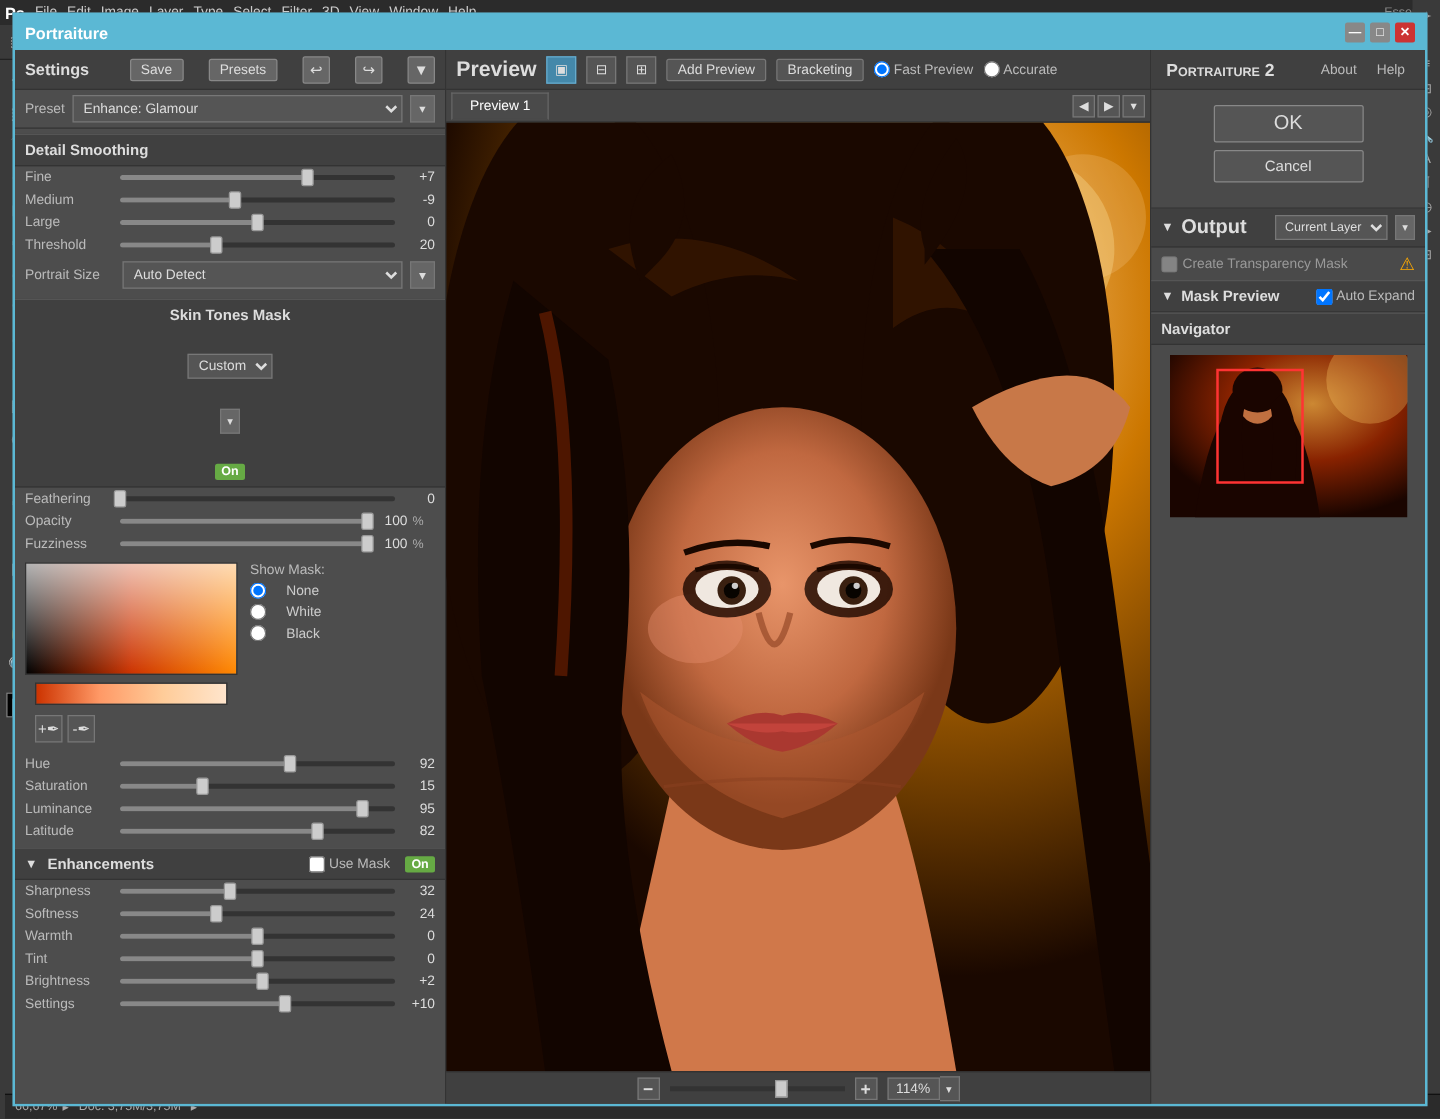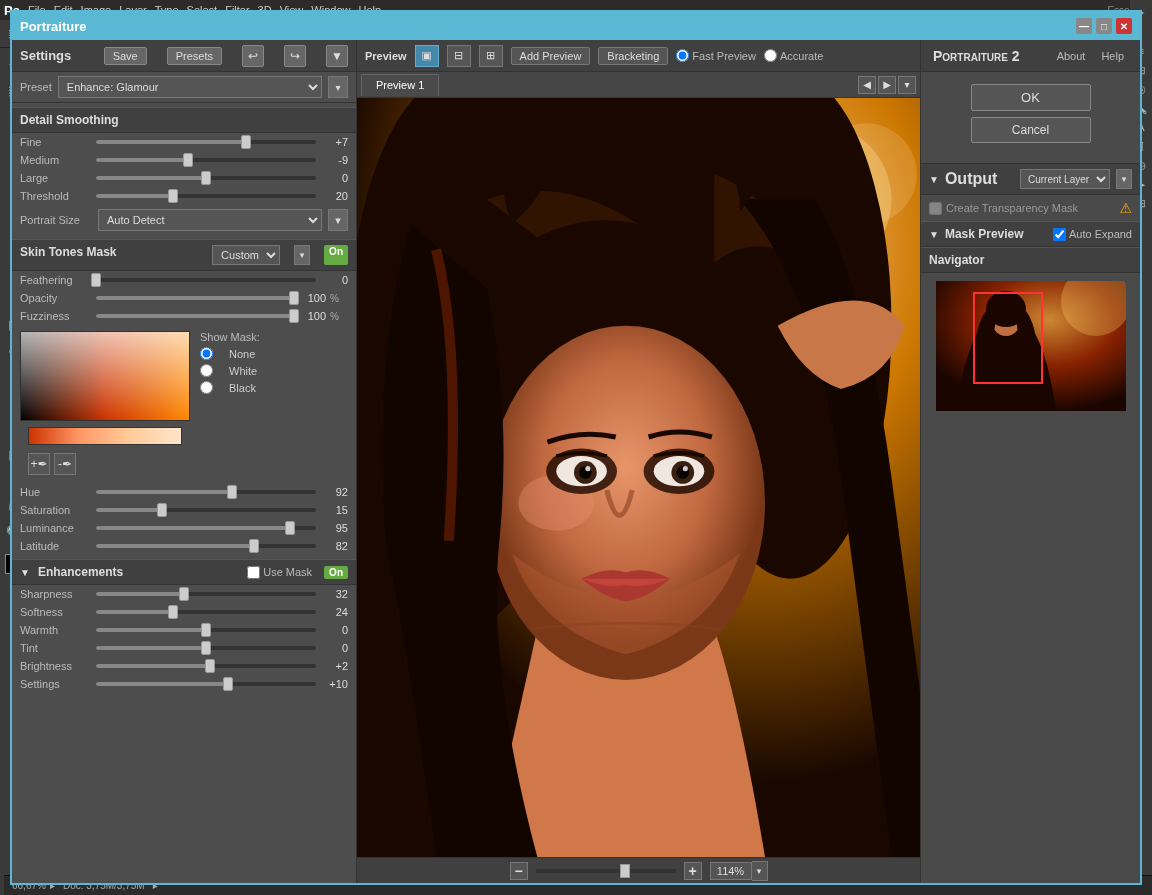--- a/index.html
+++ b/index.html
@@ -290,26 +290,28 @@
       background: #666;
       border: 1px solid #777;
       color: #ddd;
       display: flex; align-items: center; justify-content: center;
       cursor: pointer;
     }
 
     
     .skin-header {
       display: flex;
+      align-items: center;
       padding: 5px 8px;
       background: #404040;
       border-bottom: 1px solid #333;
       border-top: 1px solid #555;
       margin-top: 4px;
-      gap: 14px;
+      gap: 24px;
+      flex-direction: column;
     }
     .skin-title { font-size: 12px; font-weight: bold; color: #ddd; flex: 1; }
     .skin-custom-select {
       background: #555;
       border: 1px solid #777;
       color: #ddd;
       font-size: 11px;
       padding: 1px 4px;
       height: 20px;
     }
@@ -410,21 +412,21 @@
 
     .preview-toolbar {
       height: 32px;
       background: #404040;
       display: flex;
       align-items: center;
       padding: 0 8px;
       gap: 8px;
       border-bottom: 1px solid #333;
     }
-    .preview-title { font-size: 11px; font-weight: bold; color: #ddd; }
+    .preview-title { font-size: 17px; font-weight: bold; color: #ddd; }
     .view-btn {
       width: 24px; height: 22px;
       background: #555;
       border: 1px solid #777;
       display: flex; align-items: center; justify-content: center;
       cursor: pointer;
       color: #ddd;
       font-size: 11px;
     }
     .view-btn.active { background: #4488aa; border-color: #66aacc; }
@@ -583,21 +585,21 @@
       padding: 2px 4px;
     }
 
     .ok-btn {
       display: block;
       width: 120px;
       margin: 12px auto 6px;
       background: #555;
       border: 1px solid #888;
       color: #ddd;
-      font-size: 13px;
+      font-size: 16px;
       padding: 5px 0;
       cursor: pointer;
       text-align: center;
       border-radius: 2px;
     }
     .cancel-btn {
       display: block;
       width: 120px;
       margin: 0 auto;
       background: #555;

